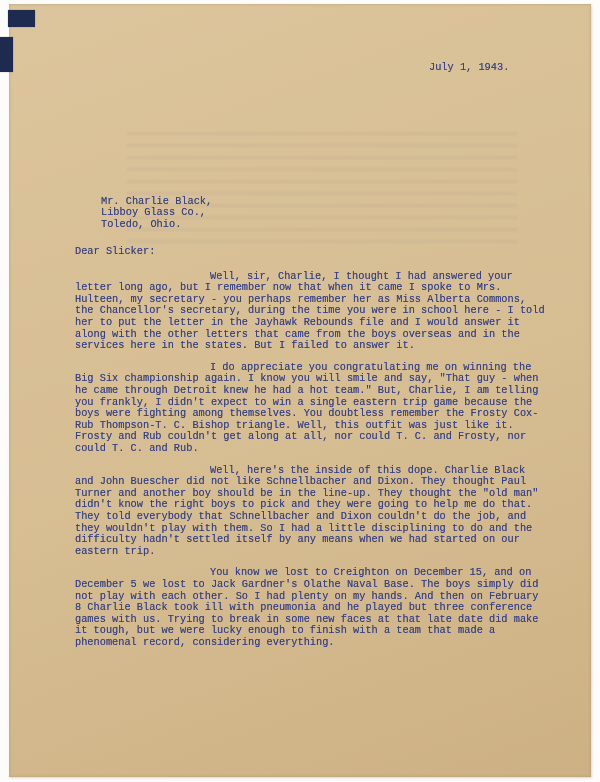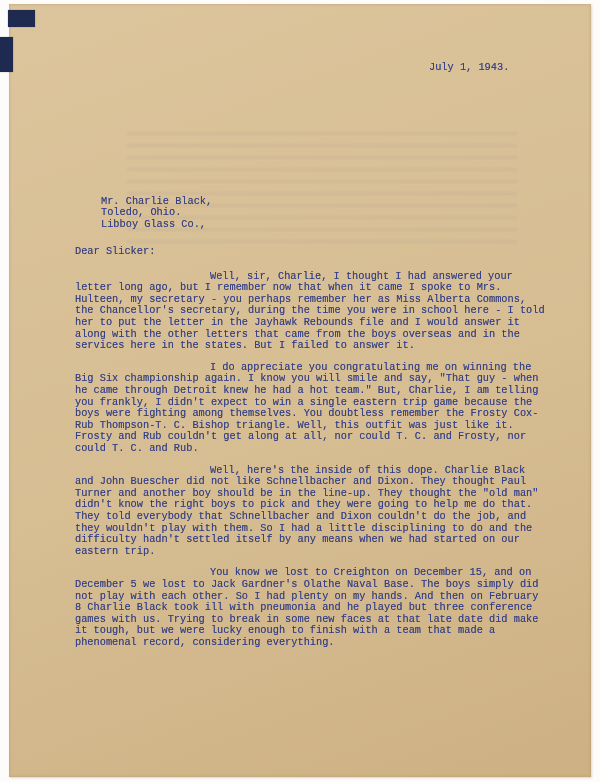--- a/index.html
+++ b/index.html
@@ -73,22 +73,22 @@
 
   <div class="paper">
     <div class="bleed"></div>
 
     <div class="content">
 
       <div class="date">July 1, 1943.</div>
 
       <div class="address">
         <div>Mr. Charlie Black,</div>
+        <div>Libboy Glass Co.,</div>
         <div>Toledo, Ohio.</div>
-        <div>Libboy Glass Co.,</div>
       </div>
 
       <div class="salutation">Dear Slicker:</div>
 
       <div class="body">
         <p class="para">Well, sir, Charlie, I thought I had answered your letter long ago, but I remember now that when it came I spoke to Mrs. Hulteen, my secretary - you perhaps remember her as Miss Alberta Commons, the Chancellor's secretary, during the time you were in school here - I told her to put the letter in the Jayhawk Rebounds file and I would answer it along with the other letters that came from the boys overseas and in the services here in the states. But I failed to answer it.</p>
         <p class="para">I do appreciate you congratulating me on winning the Big Six championship again. I know you will smile and say, "That guy - when he came through Detroit knew he had a hot team." But, Charlie, I am telling you frankly, I didn't expect to win a single eastern trip game because the boys were fighting among themselves. You doubtless remember the Frosty Cox-Rub Thompson-T. C. Bishop triangle. Well, this outfit was just like it. Frosty and Rub couldn't get along at all, nor could T. C. and Frosty, nor could T. C. and Rub.</p>
         <p class="para">Well, here's the inside of this dope. Charlie Black and John Buescher did not like Schnellbacher and Dixon. They thought Paul Turner and another boy should be in the line-up. They thought the "old man" didn't know the right boys to pick and they were going to help me do that. They told everybody that Schnellbacher and Dixon couldn't do the job, and they wouldn't play with them. So I had a little disciplining to do and the difficulty hadn't settled itself by any means when we had started on our eastern trip.</p>
         <p class="para">You know we lost to Creighton on December 15, and on December 5 we lost to Jack Gardner's Olathe Naval Base. The boys simply did not play with each other. So I had plenty on my hands. And then on February 8 Charlie Black took ill with pneumonia and he played but three conference games with us. Trying to break in some new faces at that late date did make it tough, but we were lucky enough to finish with a team that made a phenomenal record, considering everything.</p>
       </div>

